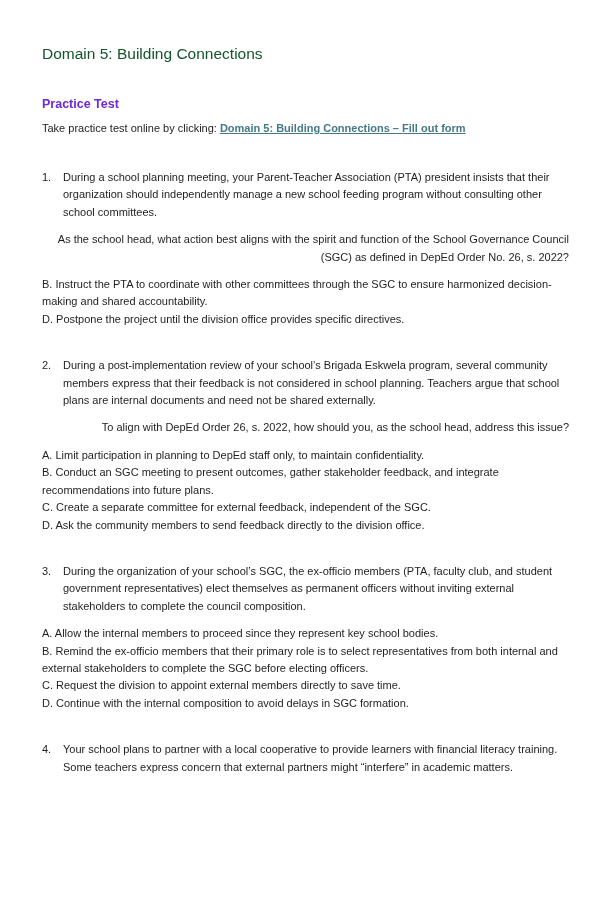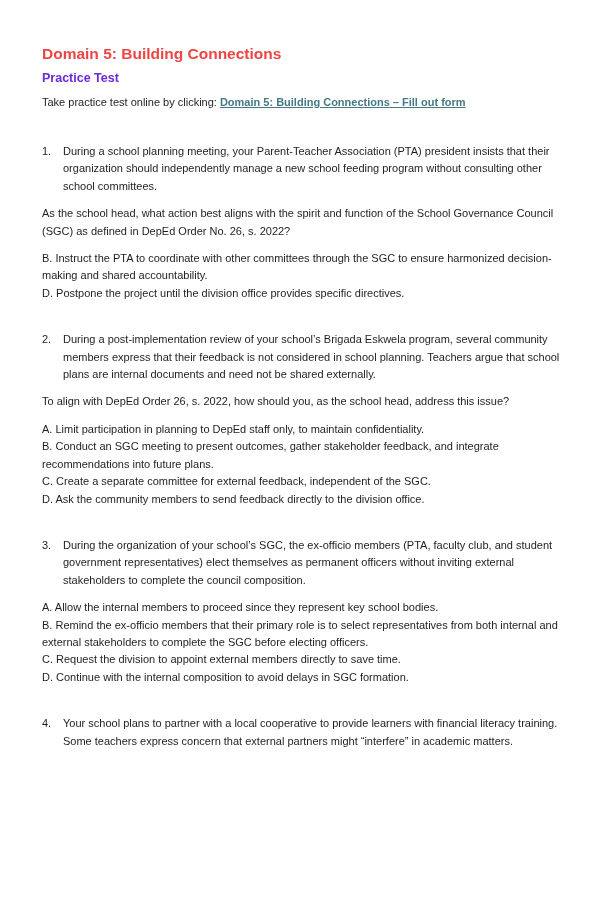--- a/index.html
+++ b/index.html
@@ -11,24 +11,24 @@
     overflow: hidden;
   }
   .page {
     width: 611px;
     height: 911px;
     padding: 44px 42px 0 42px;
     background: #ffffff;
   }
   .doc-title {
     font-size: 15.5px;
-    font-weight: bold;
+    font-weight: normal;
     line-height: 19px;
-    color: #ef4444;
-    margin-bottom: 8px;
+    color: #14532d;
+    margin-bottom: 34px;
   }
   .doc-subtitle {
     font-size: 12.5px;
     font-weight: bold;
     line-height: 15px;
     color: #6d28d9;
     margin-bottom: 9px;
   }
   .intro {
     font-size: 11px;
@@ -47,20 +47,21 @@
     font-size: 11px;
     line-height: 17.4px;
     margin-bottom: 10px;
   }
   .q-num { flex: 0 0 21px; width: 21px; }
   .q-scenario { flex: 1 1 auto; }
   .q-prompt {
     font-size: 11px;
     line-height: 17.4px;
     margin-bottom: 10px;
+    text-align: right;
   }
   .q-options { font-size: 11px; line-height: 17.4px; }
   .q-option { font-size: 11px; line-height: 17.4px; }
 </style>
 </head>
 <body>
 
 <div class="page">
 
   <h1 class="doc-title">Domain 5: Building Connections</h1>

